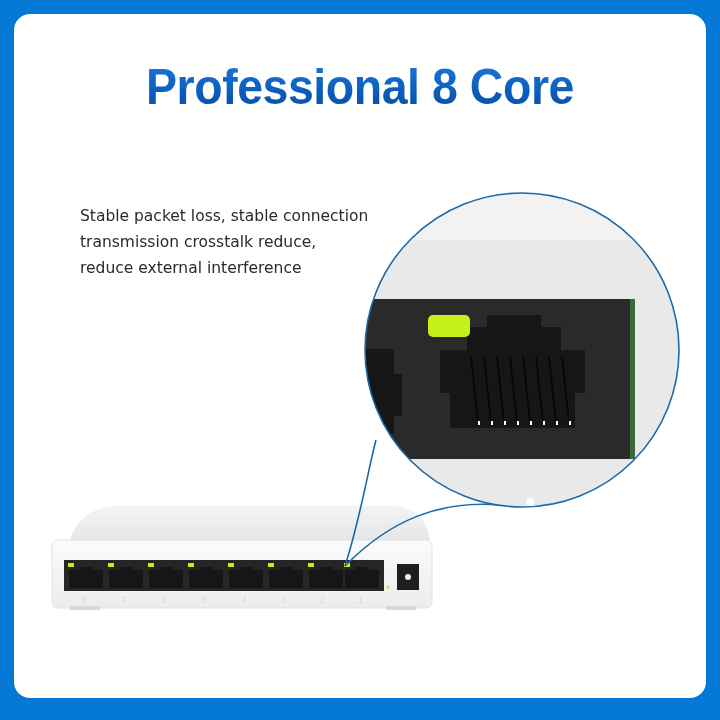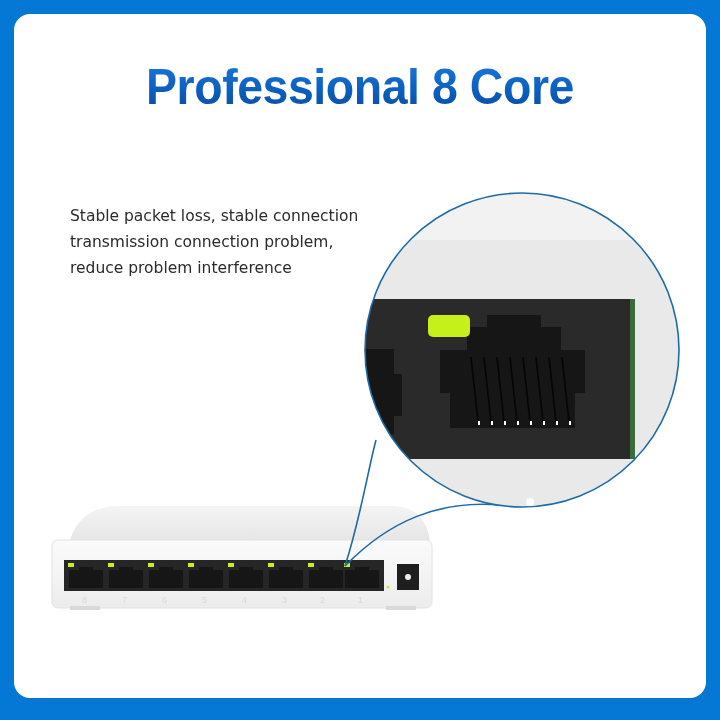--- a/index.html
+++ b/index.html
@@ -1,35 +1,35 @@
 <!DOCTYPE html>
 <html><head>
 <meta charset="utf-8">
 <style>
   html,body{margin:0;padding:0;}
   body{width:720px;height:720px;background:#0478d4;position:relative;overflow:hidden;font-family:"Liberation Sans",sans-serif;}
   .card{position:absolute;left:14px;top:14px;width:692px;height:684px;background:#fff;border-radius:16px;overflow:hidden;}
   .title{position:absolute;left:0;top:58px;width:720px;text-align:center;font-family:"Liberation Sans",sans-serif;font-weight:bold;font-size:50px;letter-spacing:-0.5px;color:#0a57b0;
     background:linear-gradient(180deg,#1d7be0 0%,#0b5fbf 55%,#094a9c 100%);-webkit-background-clip:text;background-clip:text;-webkit-text-fill-color:transparent;transform:scaleX(0.93);}
-  .desc{position:absolute;left:70px;top:203px;width:300px;font-family:"DejaVu Sans",sans-serif;font-size:15.5px;line-height:26px;color:#2a2a2a;}
+  .desc{position:absolute;left:80px;top:203px;width:300px;font-family:"DejaVu Sans",sans-serif;font-size:15.5px;line-height:26px;color:#2a2a2a;}
   .desc div{white-space:nowrap;}
   svg.art{position:absolute;left:0;top:0;}
   .num{font-family:"Liberation Sans",sans-serif;font-size:9px;fill:#d8d8d8;}
 </style>
 </head>
 <body>
 
 <div class="card"></div>
 
 <div class="title">Professional 8 Core</div>
 
 <div class="desc">
   <div>Stable packet loss, stable connection</div>
-  <div>transmission connection problem,</div>
-  <div>reduce problem interference</div>
+  <div>transmission crosstalk reduce,</div>
+  <div>reduce external interference</div>
 </div>
 
 <svg class="art" width="720" height="720" viewBox="0 0 720 720">
   <defs>
     <linearGradient id="topG" x1="0" y1="0" x2="0" y2="1">
       <stop offset="0" stop-color="#f4f4f4"></stop>
         <stop offset="1" stop-color="#e6e6e6"></stop>
     </linearGradient>
     <linearGradient id="frontG" x1="0" y1="0" x2="0" y2="1">
       <stop offset="0" stop-color="#fbfbfb"></stop>

